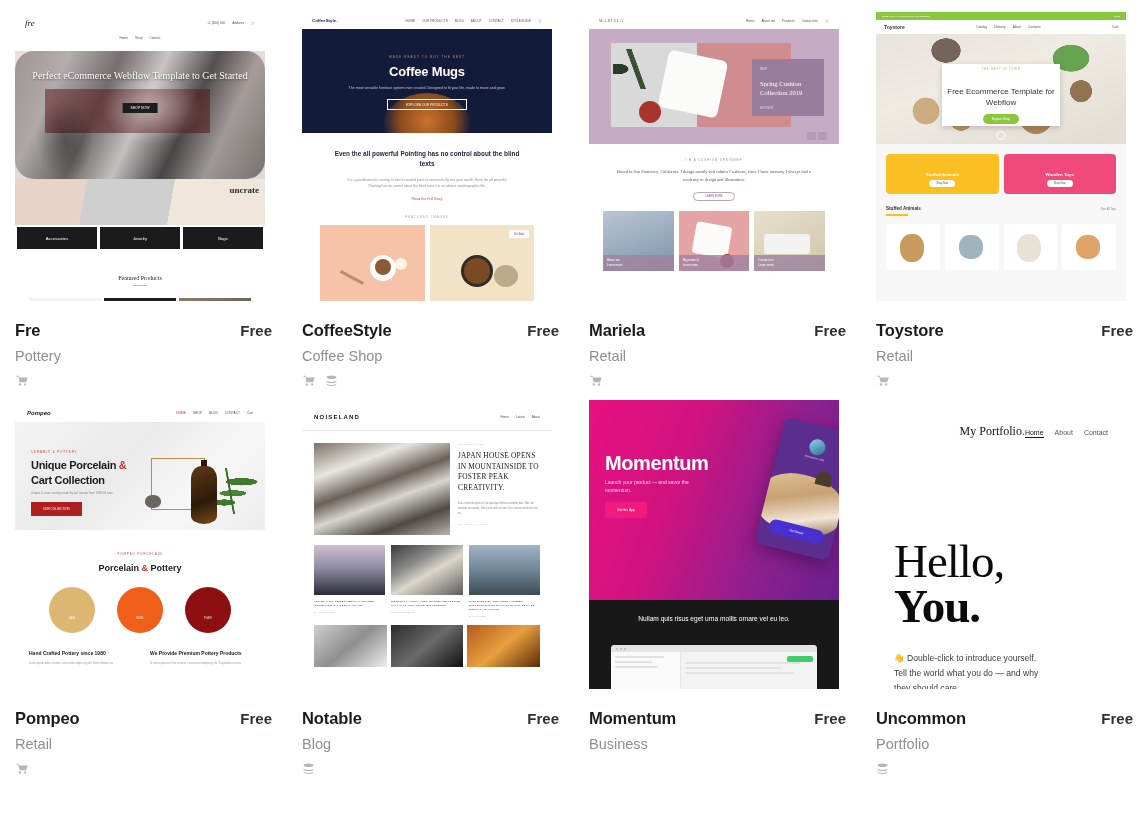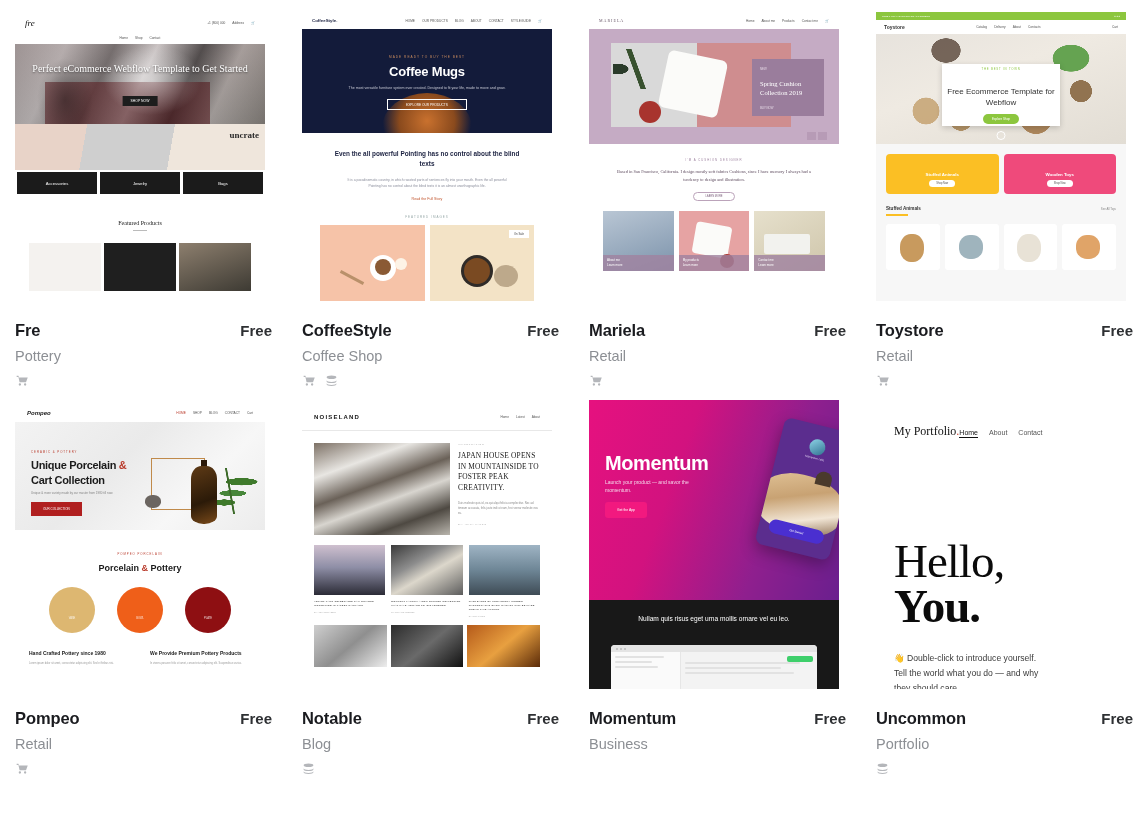--- a/index.html
+++ b/index.html
@@ -32,23 +32,24 @@
   .ico { color: #b4b6ba; display: inline-flex; }
 
   
   .nav { display:flex; align-items:center; justify-content:space-between; padding:6px 10px; }
   .nav-links { display:flex; gap:7px; }
   .nl { font-size:3.2px; color:#555; }
 
   
   .fre { background:#fff; width:100%; height:100%; }
   .fre-logo { font-family:"Liberation Serif", serif; font-style:italic; font-size:9px; color:#111; }
-  .fre-hero { position:relative; height:80px; margin-top:4px;
+  .fre-hero { position:relative; height:128px; margin-top:11px;
     background:
       linear-gradient(115deg,#9a9a9a 0%,#bdbdbd 18%,#6e6e6e 35%,#dedede 50%,#4a4a4a 66%,#b5b0ad 80%,#8a8580 100%);
+    border-radius: 19px;
   }
   .fre-hero:after{content:"";position:absolute;inset:0;
     background:
       radial-gradient(ellipse 70px 50px at 55% 45%, rgba(255,255,255,.45), transparent 70%),
       radial-gradient(ellipse 40px 60px at 20% 70%, rgba(0,0,0,.35), transparent 70%),
       linear-gradient(160deg, rgba(170,130,130,.25), rgba(0,0,0,.15));}
   .fre-band { position:absolute; left:30px; right:55px; top:38px; height:44px; background:rgba(80,10,15,.55); }
   .fre-h { position:absolute; left:0; right:0; top:18px; text-align:center; color:#fff;
     font-family:"Liberation Serif", serif; font-size:10px; line-height:14px; z-index:3; text-shadow:0 1px 2px rgba(0,0,0,.5);}
   .fre-btn { position:absolute; left:50%; transform:translateX(-50%); top:52px; background:#1d1d1d; color:#fff;
@@ -226,21 +227,21 @@
   .mom-lap-top{height:7px;background:#e4e4e4;display:flex;align-items:center;padding:0 5px;gap:2px;}
   .mom-lap-top i{width:2px;height:2px;border-radius:50%;background:#bbb;display:block;}
   .mom-lap-body{display:flex;height:37px;}
   .mom-lap-side{width:34%;background:#fafafa;border-right:1px solid #e6e6e6;padding:4px;}
   .mom-lap-main{flex:1;padding:4px;}
   .mom-green{width:26px;height:6px;background:#3ecf6b;border-radius:2px;float:right;}
   .mom-line{height:2px;background:#e2e2e2;margin-bottom:3px;border-radius:1px;}
 
   
   .unc{width:100%;height:100%;background:#fff;padding:24px 18px 0;}
-  .unc-nav{display:flex;align-items:baseline;justify-content:flex-start;}
+  .unc-nav{display:flex;align-items:baseline;justify-content:flex-end;}
   .unc-logo{font-family:"Liberation Serif", serif;font-size:12px;color:#111;}
   .unc-logo .dot{color:#d04a3a;}
   .unc-links{display:flex;gap:11px;}
   .unc-links span{font-size:7px;color:#555;}
   .unc-links .on{color:#111;border-bottom:1.5px solid #111;padding-bottom:1px;}
   .unc-h{font-family:"Liberation Serif", serif;font-size:47px;line-height:45px;color:#0b0b0b;margin-top:100px;letter-spacing:-1px;}
   .unc-h .b{font-weight:bold;}
   .unc-p{font-size:8.6px;color:#3a3a3a;line-height:15px;margin-top:22px;}
   .unc-wave{color:#f5b53c;}
 </style>

